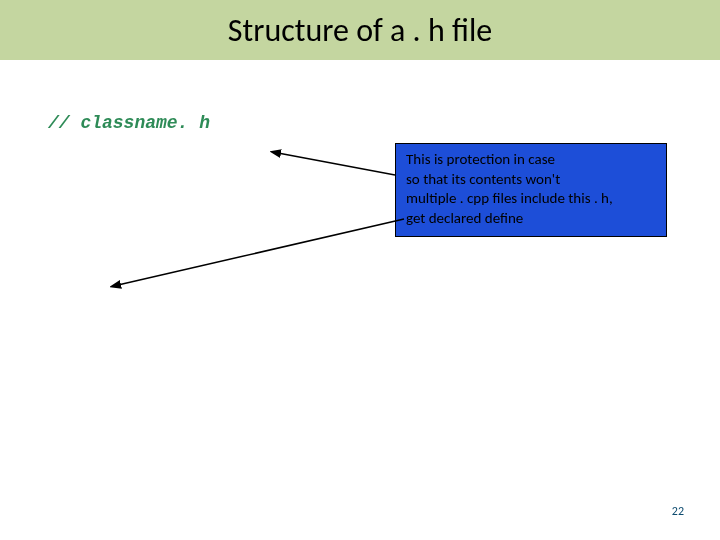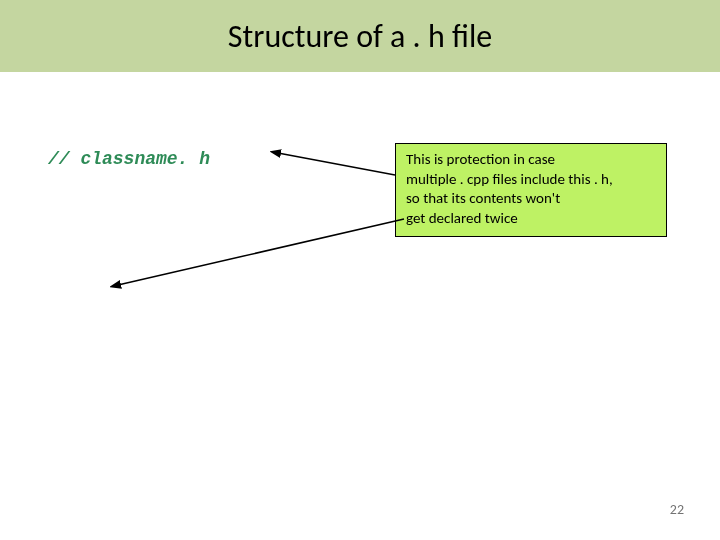--- a/index.html
+++ b/index.html
@@ -8,95 +8,94 @@
     width: 720px;
     height: 540px;
     background: #ffffff;
     font-family: Calibri, Arial, sans-serif;
     overflow: hidden;
     position: relative;
   }
   .title-bar {
     background: #c4d6a0;
     width: 720px;
-    height: 72px;
+    height: 60px;
     display: flex;
     align-items: center;
     justify-content: center;
   }
   .title-text {
     font-size: 32px;
     color: #000;
     font-weight: 400;
   }
   .code-block {
     position: absolute;
     left: 48px;
     top: 110px;
     font-family: "Courier New", Courier, monospace;
     font-size: 18px;
     line-height: 1.5;
     color: #000;
-    margin-top: 36px;
   }
   .code-line {
     white-space: pre;
   }
   .comment {
     color: #2e8b57;
   }
   .bold {
     font-weight: bold;
   }
   .italic {
     font-style: italic;
   }
   .callout {
     position: absolute;
     left: 395px;
     top: 143px;
     width: 272px;
     border: 1.5px solid #000;
-    background: #bef264;
+    background: #1d4ed8;
     padding: 6px 18px 8px 10px;
     font-size: 15px;
     line-height: 1.3;
     color: #000;
     box-sizing: border-box;
   }
   .arrow-svg {
     position: absolute;
     pointer-events: none;
   }
   .page-num {
     position: absolute;
     right: 36px;
     bottom: 22px;
-    font-size: 14px;
-    color: #737373;
+    font-size: 12px;
+    color: #0c4a6e;
   }
 </style>
 </head>
 <body>
 
 <div class="title-bar">
   <span class="title-text">Structure of a . h file</span>
 </div>
 
 <div class="code-block">
   <div class="code-line comment italic bold">// classname. h</div>
   <div class="code-line">&nbsp;</div>
   <div class="code-line">&nbsp;</div>
 </div>
 
 <div class="callout">
   <div>This is protection in case</div>
+  <div>so that its contents won't</div>
   <div>multiple . cpp files include this . h,</div>
-  <div>so that its contents won't</div>
-  <div>get declared twice</div>
+  <div>get declared define</div>
 </div>
 
 <svg class="arrow-svg" style="left:270px; top:145px;" width="130" height="40">
   <defs>
     <marker id="ah1" markerWidth="10" markerHeight="10" refX="2" refY="3" orient="auto">
       <path d="M0,0 L0,6 L8,3 z" fill="#000"></path>
     </marker>
   </defs>
   <line x1="125" y1="30" x2="8" y2="8" stroke="#000" stroke-width="1.5" marker-end="url(#ah1)"></line>
 </svg>

